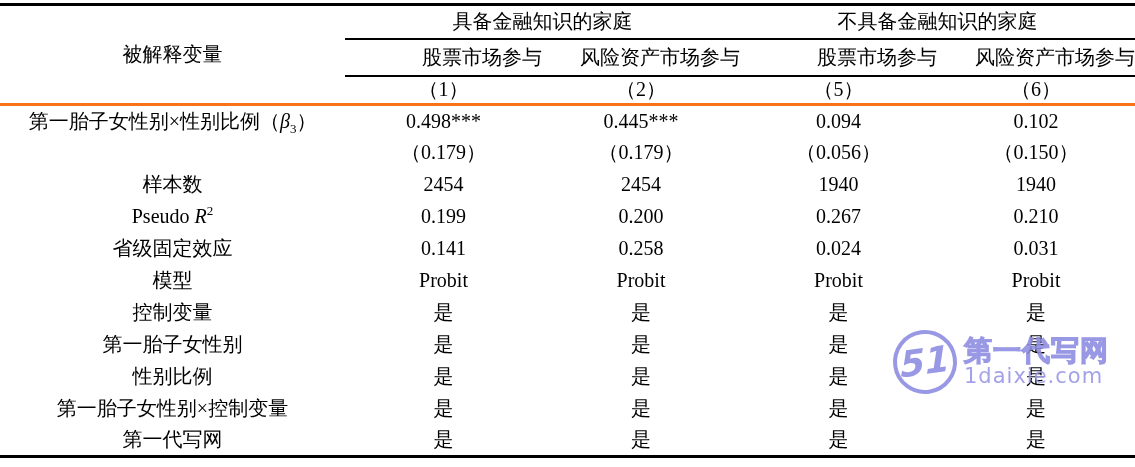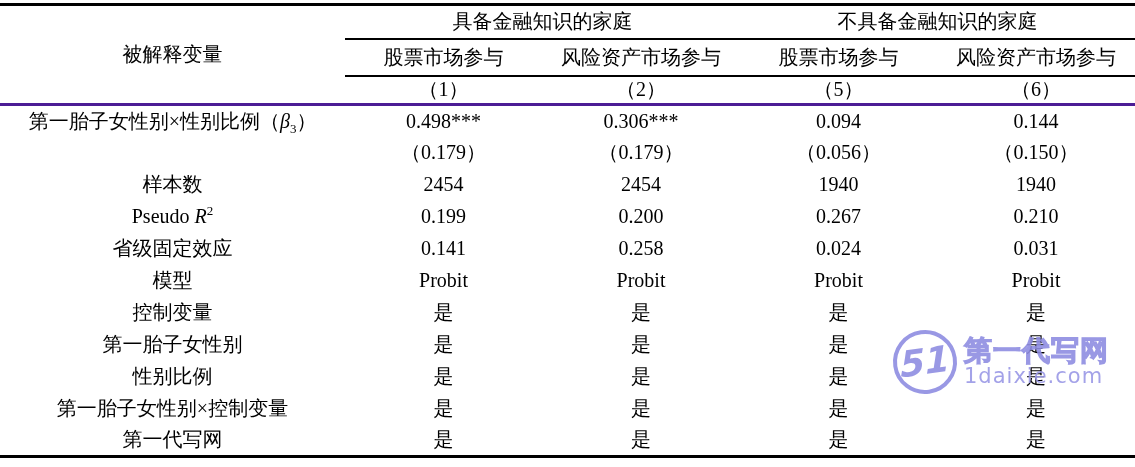--- a/index.html
+++ b/index.html
@@ -36,22 +36,22 @@
     font-size: 20px;
     line-height: 1.15;
     white-space: nowrap;
   }
   thead tr.grp-row  { height: 34px; }
   thead tr.sub-row  { height: 37px; }
   thead tr.num-row  { height: 29px; }
   tbody tr          { height: 32px; margin-top: 43px; }
 
   td.group-hdr  { border-bottom: 2px solid #000; margin-top: 28px; }
-  tr.sub-row td { border-bottom: 2px solid #000; }
-  td.hdr-bottom { border-bottom: 3px solid #4c1d95; }
+  tr.sub-row td { border-bottom: 2px solid #000; text-align: right; }
+  td.hdr-bottom { border-bottom: 3px solid #f97316; }
 
   i   { font-style: italic; }
   sub { font-size: 13px; vertical-align: sub; line-height: 0; }
   sup { font-size: 13px; vertical-align: super; line-height: 0; }
 
   
   .watermark {
     position: absolute;
     left: 893px;
     top: 327px;
@@ -129,23 +129,23 @@
         <td class="hdr-bottom">（1）</td>
         <td class="hdr-bottom">（2）</td>
         <td class="hdr-bottom">（5）</td>
         <td class="hdr-bottom">（6）</td>
       </tr>
     </thead>
     <tbody>
       <tr>
         <td><span>第一胎子女性别×性别比例（</span><i>β</i><sub>3</sub><span>）</span></td>
         <td>0.498***</td>
-        <td>0.306***</td>
+        <td>0.445***</td>
         <td>0.094</td>
-        <td>0.144</td>
+        <td>0.102</td>
       </tr>
       <tr>
         <td></td>
         <td>（0.179）</td>
         <td>（0.179）</td>
         <td>（0.056）</td>
         <td>（0.150）</td>
       </tr>
       <tr>
         <td>样本数</td>

